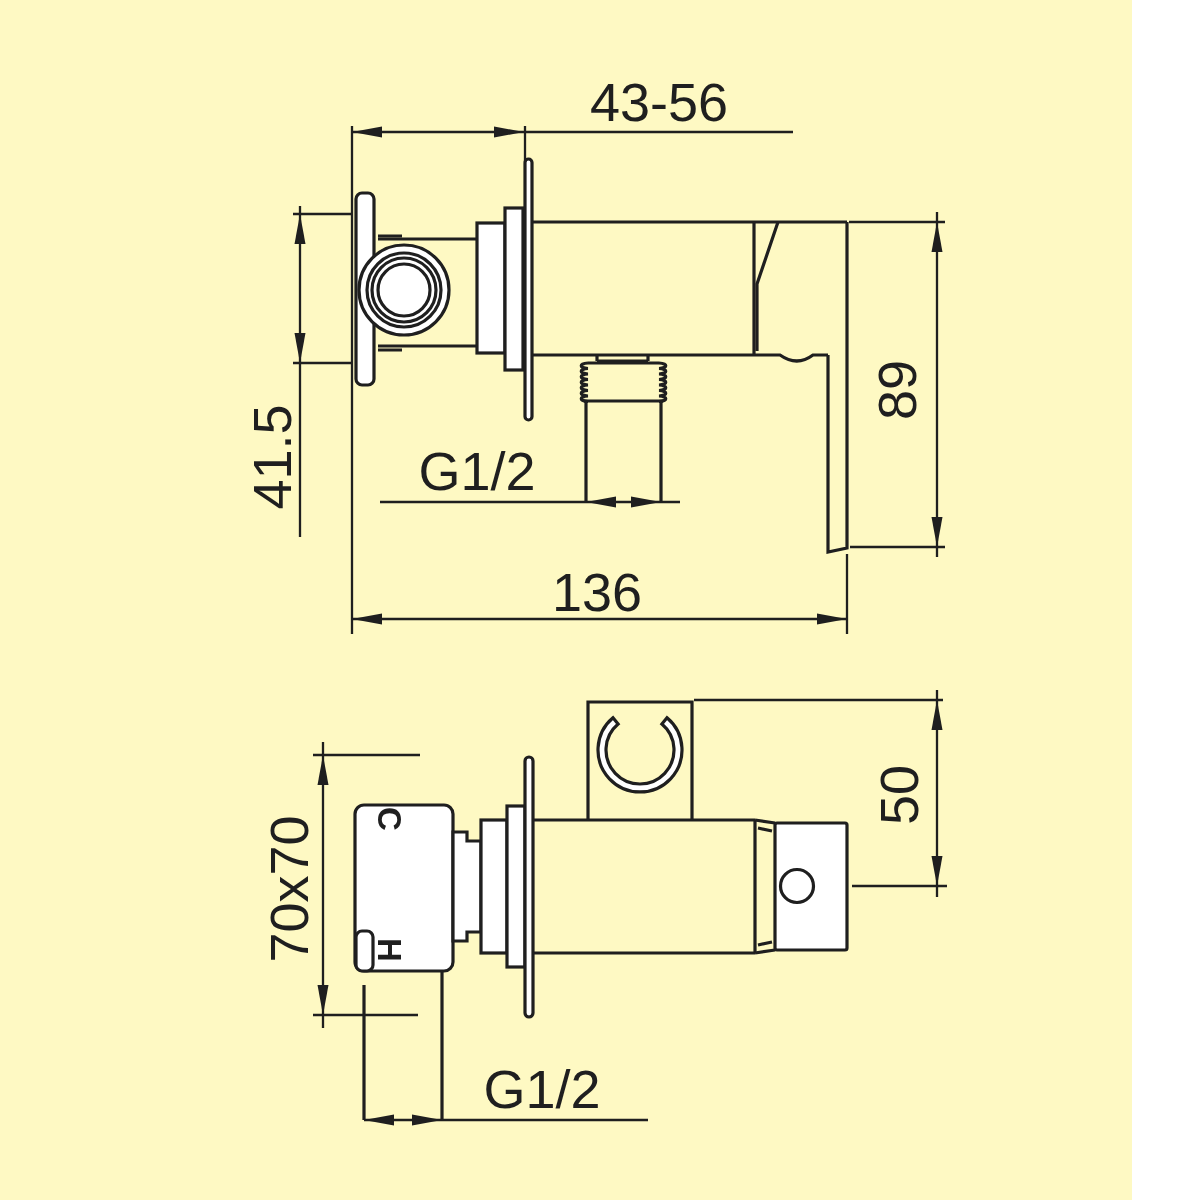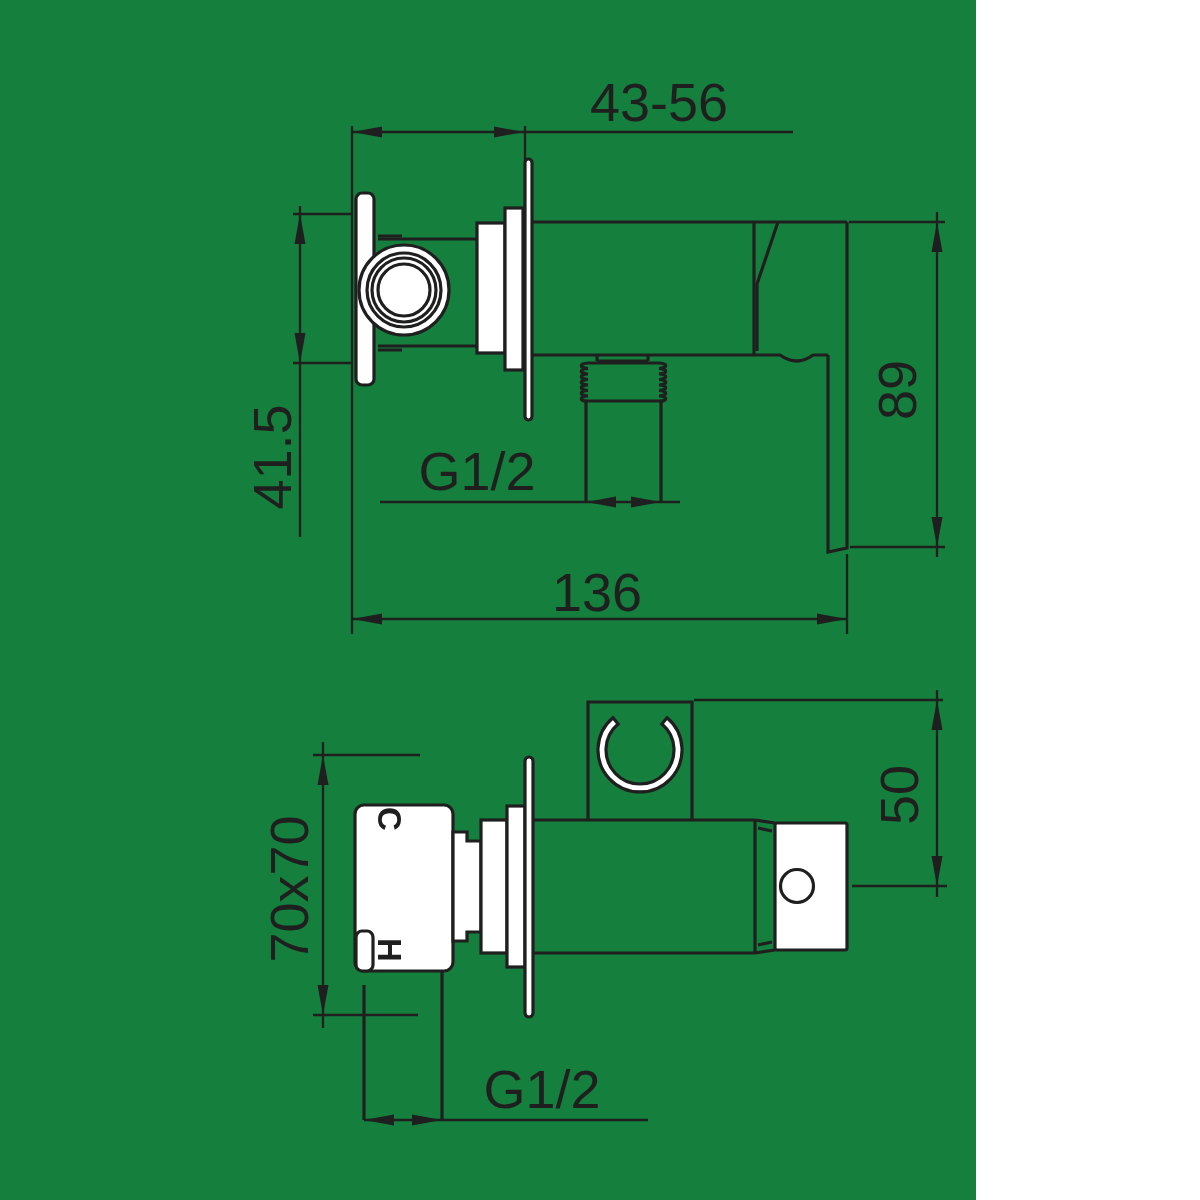--- a/index.html
+++ b/index.html
@@ -1,23 +1,23 @@
 <!DOCTYPE html>
 <html><head>
 <meta charset="utf-8">
 <style>
   html, body {
     margin: 0;
     padding: 0;
     background: #ffffff;
   }
   .canvas {
-    width: 976px;
+    width: 1132px;
     height: 1200px;
-    background: #15803d;
+    background: #fef9c3;
     position: relative;
     overflow: hidden;
   }
   svg {
     display: block;
     width: 1200px;
     height: 1200px;
     font-family: "Liberation Sans", sans-serif;
   }
   .obj  { fill: none; stroke: currentColor; stroke-width: 3.2; stroke-linejoin: miter; }

